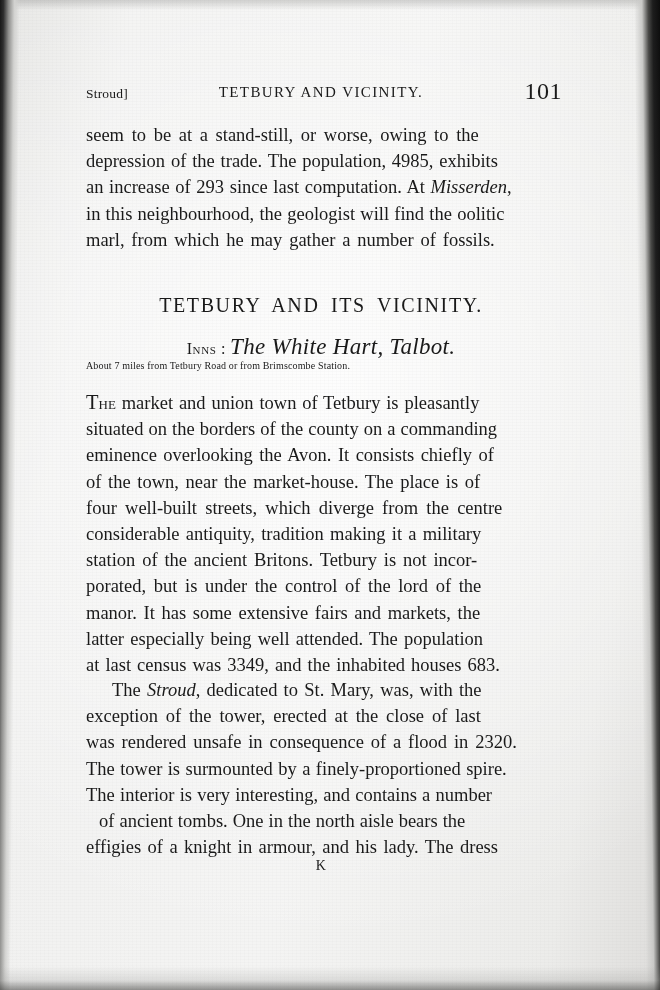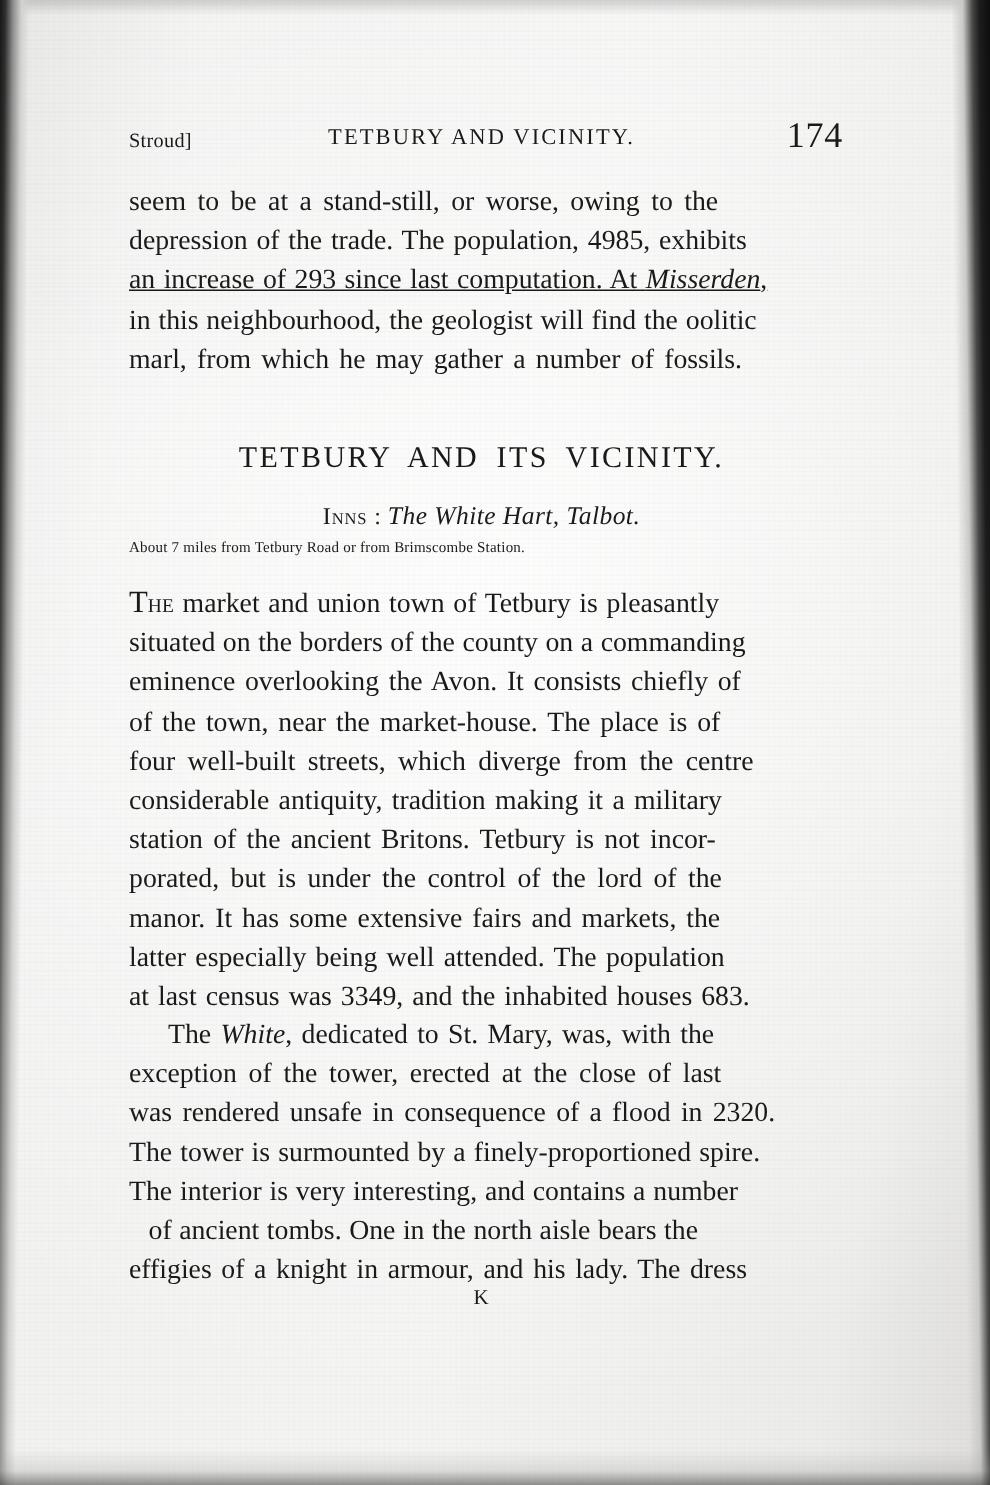--- a/index.html
+++ b/index.html
@@ -114,21 +114,21 @@
     line-height: 26.2px;
   }
   .para .ln {
     display: block;
     white-space: nowrap;
   }
   
   .p1 { top: 122px; }
   .p1 .ln:nth-child(1) { word-spacing: 3.0px; }
   .p1 .ln:nth-child(2) { word-spacing: 1.2px; }
-  .p1 .ln:nth-child(3) { word-spacing: 1.0px; text-decoration: underline; }
+  .p1 .ln:nth-child(3) { word-spacing: 1.0px; }
   .p1 .ln:nth-child(4) { word-spacing: 0.6px; }
   .p1 .ln:nth-child(5) { word-spacing: 2.2px; }
 
   .heading {
     position: absolute;
     top: 294px;
     left: 0;
     width: 470px;
     text-align: center;
     font-size: 20px;
@@ -142,21 +142,21 @@
     width: 470px;
     text-align: center;
     font-size: 16px;
   }
   .smallcaps {
     font-variant: small-caps;
     letter-spacing: 0.6px;
   }
   .inns-line .ital {
     font-style: italic;
-    font-size: 17px;
+    font-size: 23px;
     letter-spacing: 0.3px;
   }
   .distance-line {
     position: absolute;
     top: 360px;
     left: 0;
     width: 470px;
     text-align: left;
     font-size: 10px;
     letter-spacing: 0.15px;
@@ -218,21 +218,21 @@
 <div class="page">
 
   <div class="paper-tone"></div>
   <div class="paper-grain"></div>
 
   <div class="content ink-soft">
 
     <div class="running-head">
       <span class="rh-left">Stroud]</span>
       <span class="rh-center">TETBURY AND VICINITY.</span>
-      <span class="rh-right">174</span>
+      <span class="rh-right">101</span>
     </div>
 
     <div class="para p1">
       <span class="ln">seem to be at a stand-still, or worse, owing to the</span>
       <span class="ln">depression of the trade.   The population, 4985, exhibits</span>
       <span class="ln"><span>an increase of 293 since last computation.  At </span><span class="ital">Misserden</span><span>,</span></span>
       <span class="ln">in this neighbourhood, the geologist will find the oolitic</span>
       <span class="ln">marl, from which he may gather a number of fossils.</span>
     </div>
 
@@ -253,21 +253,21 @@
       <span class="ln">four well-built streets, which diverge from the centre</span>
       <span class="ln">considerable antiquity, tradition making it a military</span>
       <span class="ln">station of the ancient Britons.   Tetbury is not incor-</span>
       <span class="ln">porated, but is under the control of the lord of the</span>
       <span class="ln">manor.   It has some extensive fairs and markets, the</span>
       <span class="ln">latter especially being well attended.   The population</span>
       <span class="ln">at last census was 3349, and the inhabited houses 683.</span>
     </div>
 
     <div class="para p3">
-      <span class="ln"><span>The </span><span class="ital">White</span><span>, dedicated to St. Mary, was, with the</span></span>
+      <span class="ln"><span>The </span><span class="ital">Stroud</span><span>, dedicated to St. Mary, was, with the</span></span>
       <span class="ln">exception of the tower, erected at the close of last</span>
       <span class="ln">was rendered unsafe in consequence of a flood in 2320.</span>
       <span class="ln">The tower is surmounted by a finely-proportioned spire.</span>
       <span class="ln">The interior is very interesting, and contains a number</span>
       <span class="ln">of ancient tombs.   One in the north aisle bears the</span>
       <span class="ln">effigies of a knight in armour, and his lady.   The dress</span>
     </div>
 
     <div class="signature">K</div>
 

